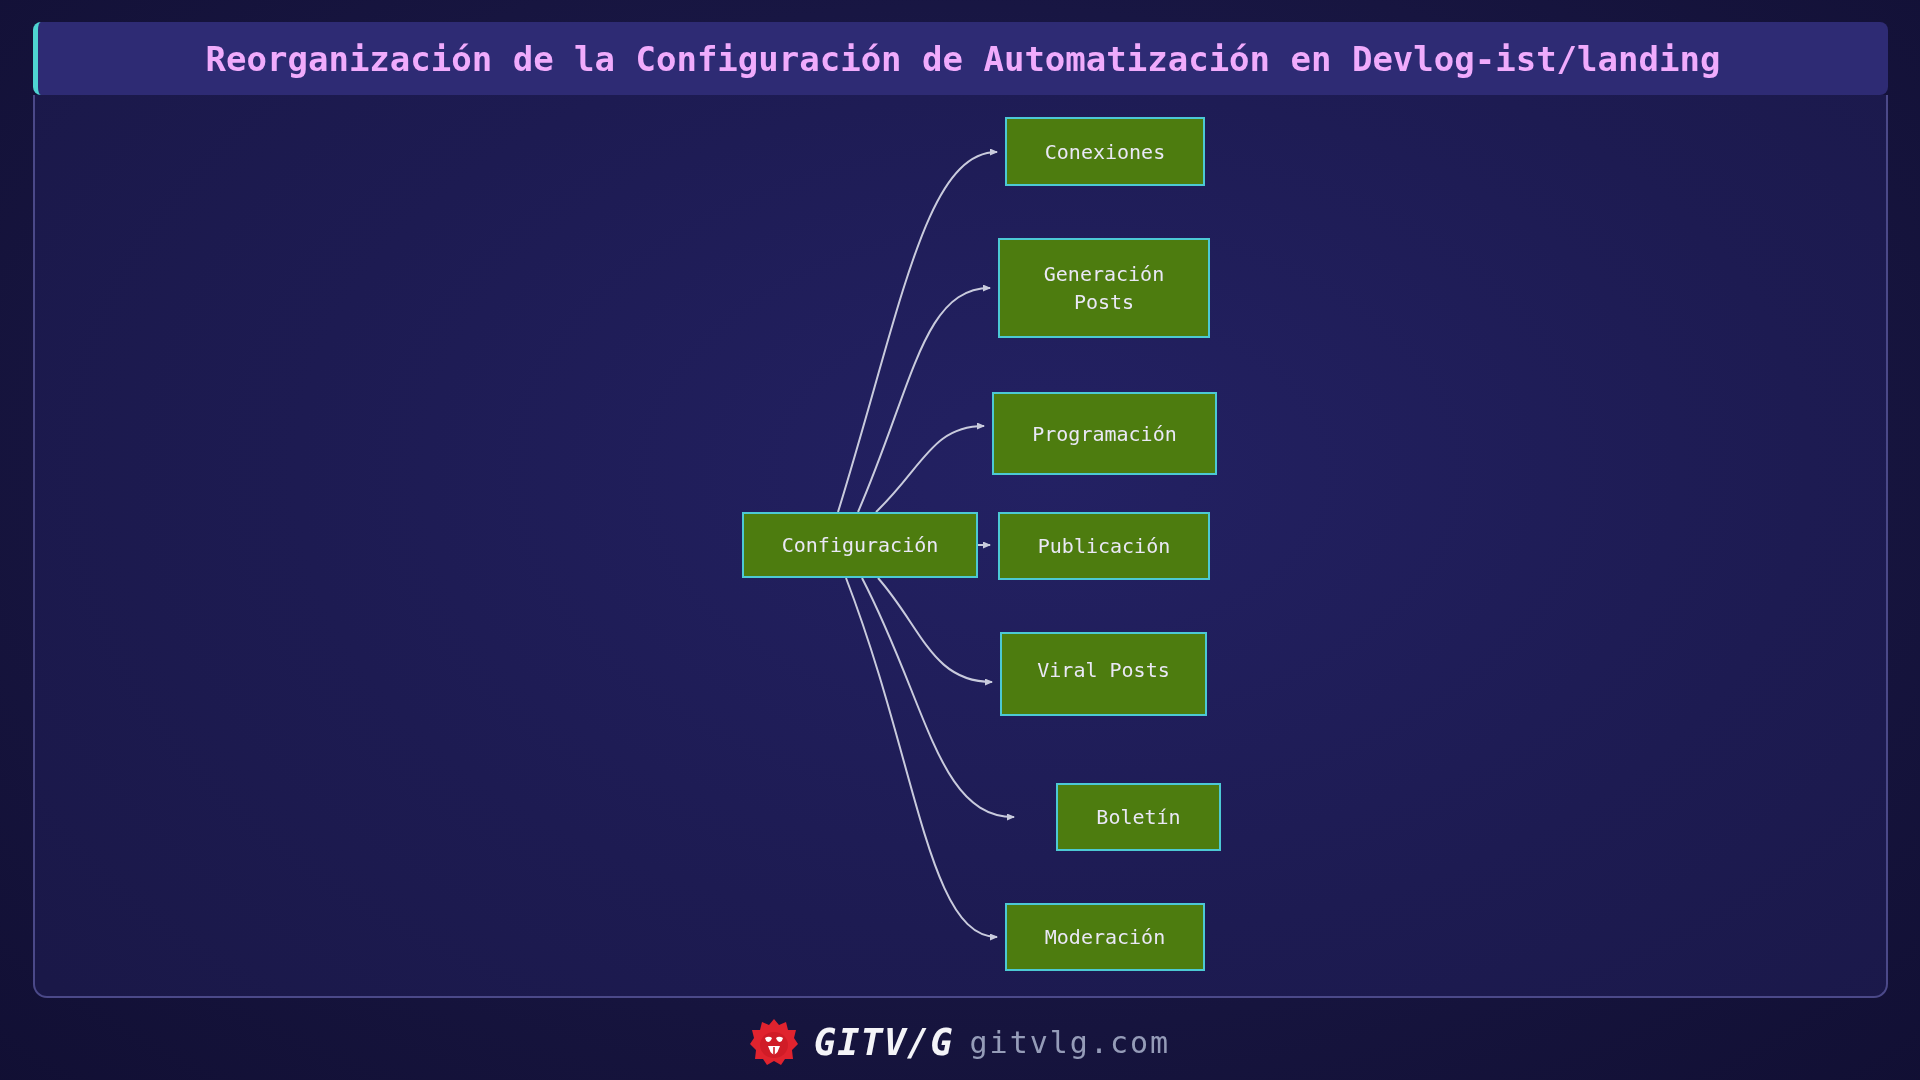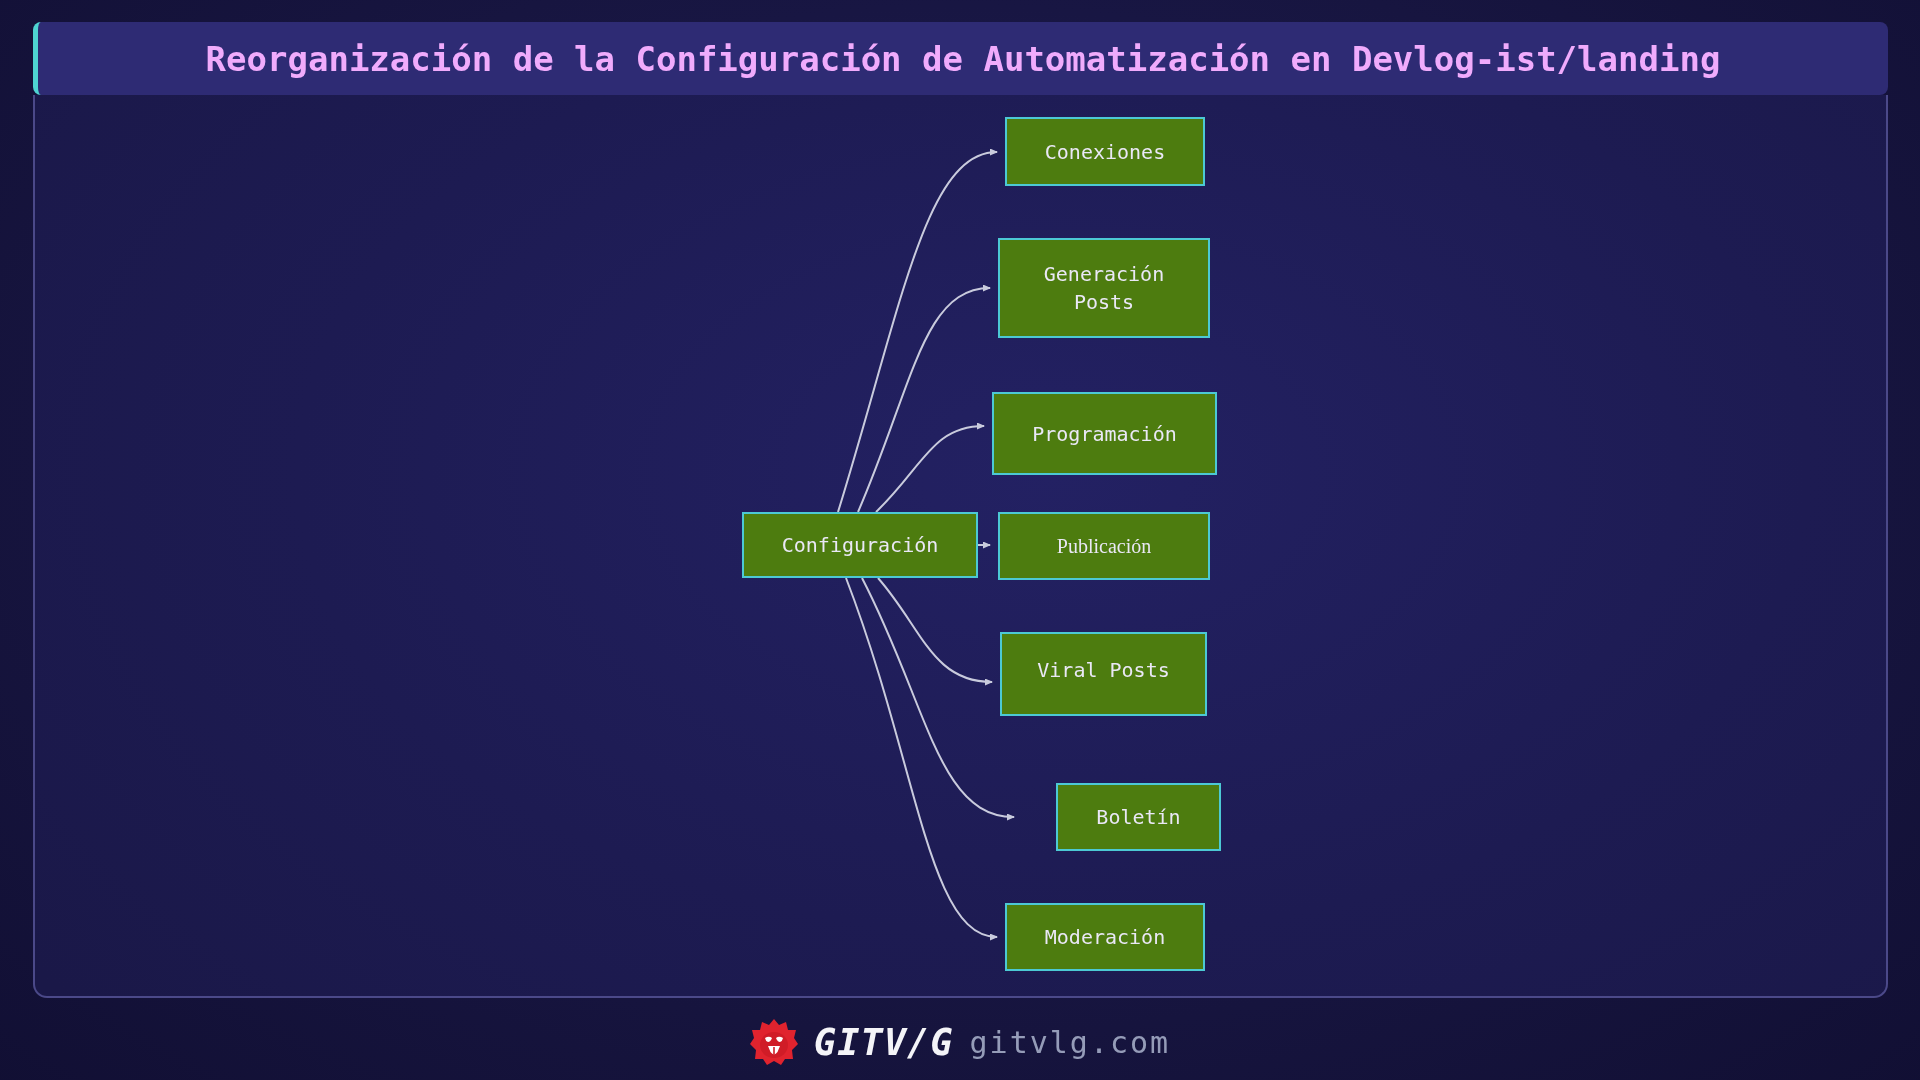--- a/index.html
+++ b/index.html
@@ -44,21 +44,21 @@
     color:#eae8f6;
     font-size:20px;
     display:flex; align-items:center; justify-content:center;
     text-align:center; line-height:28px;
   }
   .node-configuracion { left:705px; top:512px; width:236px; height:66px;margin-left:37px; }
   .node-conexiones    { left:1005px; top:117px; width:200px; height:69px; }
   .node-generacion    { left:998px;  top:238px; width:212px; height:100px; }
   .node-generacion span { display:block; max-width:170px; }
   .node-programacion  { left:992px;  top:392px; width:225px; height:83px; }
-  .node-publicacion   { left:998px;  top:512px; width:212px; height:68px;font-family:Liberation Serif, serif; }
+  .node-publicacion   { left:998px;  top:512px; width:212px; height:68px; }
   .node-viral         { left:1000px; top:632px; width:207px; height:84px;
                         align-items:flex-start; padding-top:22px; }
   .node-boletin       { left:1056px; top:783px; width:165px; height:68px; }
   .node-moderacion    { left:1005px; top:903px; width:200px; height:68px; }
 
   
   .footer {
     position:absolute; left:0; top:1012px; width:1920px; height:60px;
     display:flex; align-items:center; justify-content:center; gap:16px;
   }

